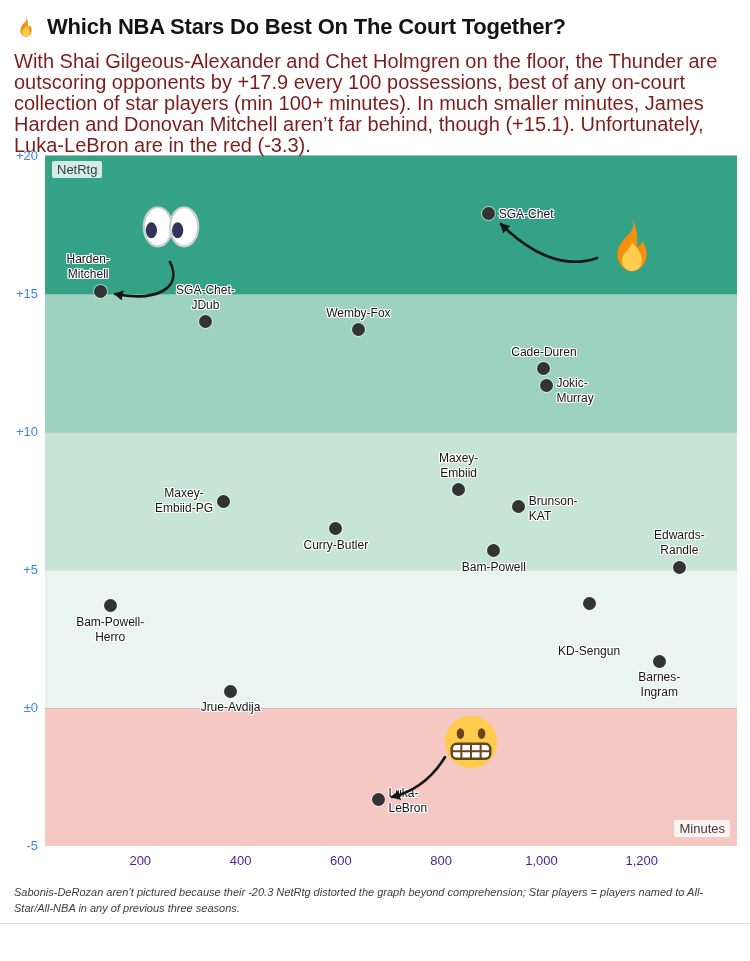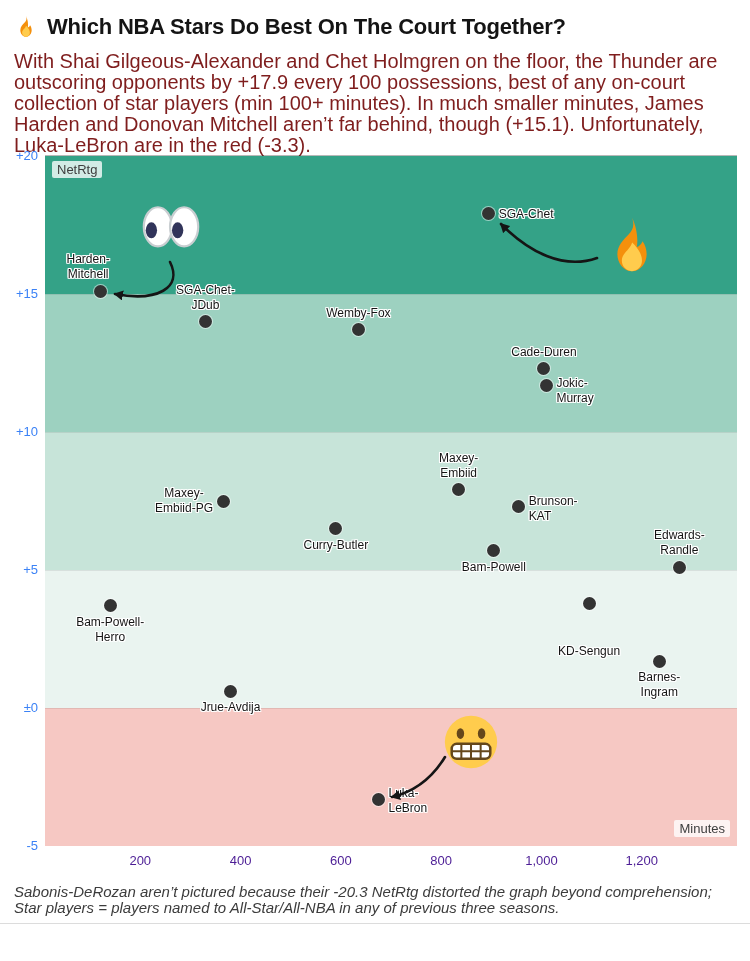--- a/index.html
+++ b/index.html
@@ -33,21 +33,21 @@
   .pill-minutes { right:7px; bottom:6px; }
 
   .arrows { position:absolute; left:0; top:0; z-index:4; pointer-events:none; }
   .arrow { stroke:#151515; stroke-width:2.6; fill:none; stroke-linecap:round; marker-end:url(#ah); }
   .emoji { position:absolute; z-index:4; }
   .emoji svg { width:100%; height:auto; display:block; }
   .emoji-eyes { left:97px; top:46px; width:58px; }
   .emoji-fire { left:556px; top:59px; width:62px; }
   .emoji-grimace { left:398px; top:558px; width:56px; }
 
-  .footnote { position:absolute; top:884px; left:14px; right:12px; margin:0; font-style:italic; font-size:15px; line-height:16px; color:#3c3c3c; }
+  .footnote { position:absolute; top:884px; left:14px; right:12px; margin:0; font-style:italic; font-size:11px; line-height:16px; color:#3c3c3c; }
   .rule { position:absolute; top:923px; left:0; width:750px; height:1px; background:#dcdcdc; }
   .attribution { position:absolute; top:931px; left:14px; margin:0; font-size:12.5px; color:#6e6e6e; }
 </style>
 </head>
 <body>
 
 <div class="page">
 
   <header class="header">
     <h1 class="title">

